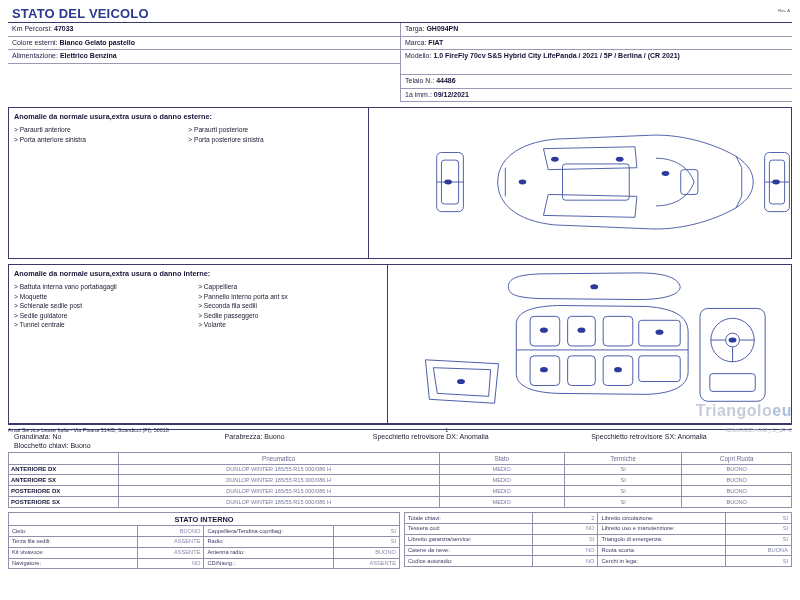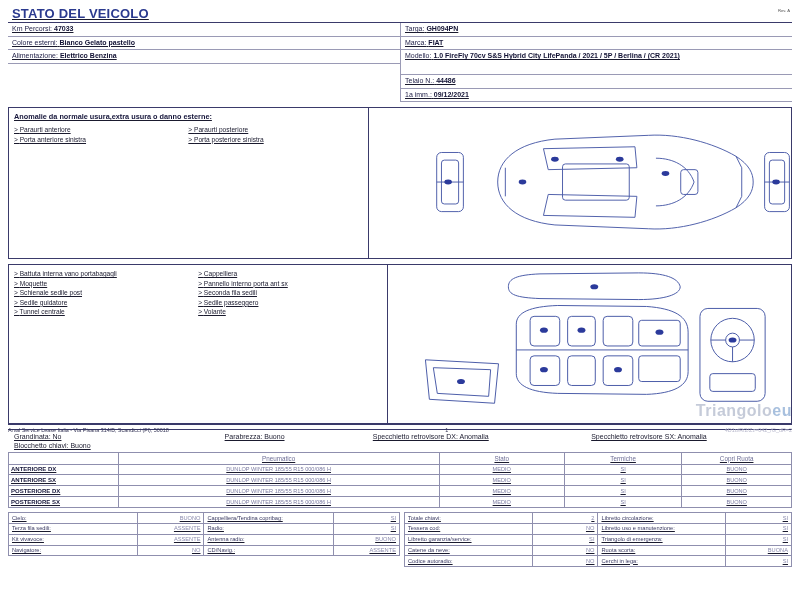--- a/index.html
+++ b/index.html
@@ -6,21 +6,21 @@
   html, body { margin: 0; padding: 0; }
   body {
     width: 800px; height: 600px;
     background: #ffffff;
     font-family: "Liberation Sans", sans-serif;
     font-size: 7px;
     color: #1a1a2e;
     overflow: hidden;
     position: relative;
   }
-  .page { position: relative; width: 800px; height: 436px; padding: 6px 8px 0 8px; text-decoration: underline; }
+  .page { position: relative; width: 800px; height: 436px; padding: 6px 8px 0 8px; }
 
   
   .doc-title {
     color: #2b3a8f;
     font-size: 13px;
     font-weight: bold;
     letter-spacing: .2px;
     padding-left: 4px;
     margin-bottom: 1px;
   }
@@ -227,20 +227,21 @@
           <ellipse cx="220" cy="51" rx="4" ry="2.6"></ellipse>
           <ellipse cx="268" cy="66" rx="4" ry="2.6"></ellipse>
           <ellipse cx="384" cy="75" rx="4" ry="2.6"></ellipse>
         </g>
       </svg>
     </div>
   </div>
 
   <div class="block blk2">
     <div class="left">
+      <div class="block-title">Anomalie da normale usura,extra usura o danno interne:</div>
       <div class="cols">
         <ul>
           <li>Battuta interna vano portabagagli</li>
           <li>Moquette</li>
           <li>Schienale sedile post</li>
           <li>Sedile guidatore</li>
           <li>Tunnel centrale</li>
         </ul>
         <ul>
           <li>Cappelliera</li>
@@ -349,20 +350,21 @@
         <td class="st">MEDIO</td>
         <td class="te">SI</td>
         <td class="cr">BUONO</td>
       </tr>
     </tbody>
   </table>
 
   <div class="bottom">
 
     <div class="bt">
+      <div class="bt-title">STATO INTERNO</div>
       <table class="kv">
         <tbody>
           <tr>
             <td class="k">Cielo:</td>
             <td class="v">BUONO</td>
             <td class="k">Cappelliera/Tendina copribag:</td>
             <td class="v">SI</td>
           </tr>
           <tr>
             <td class="k">Terza fila sedili:</td>

